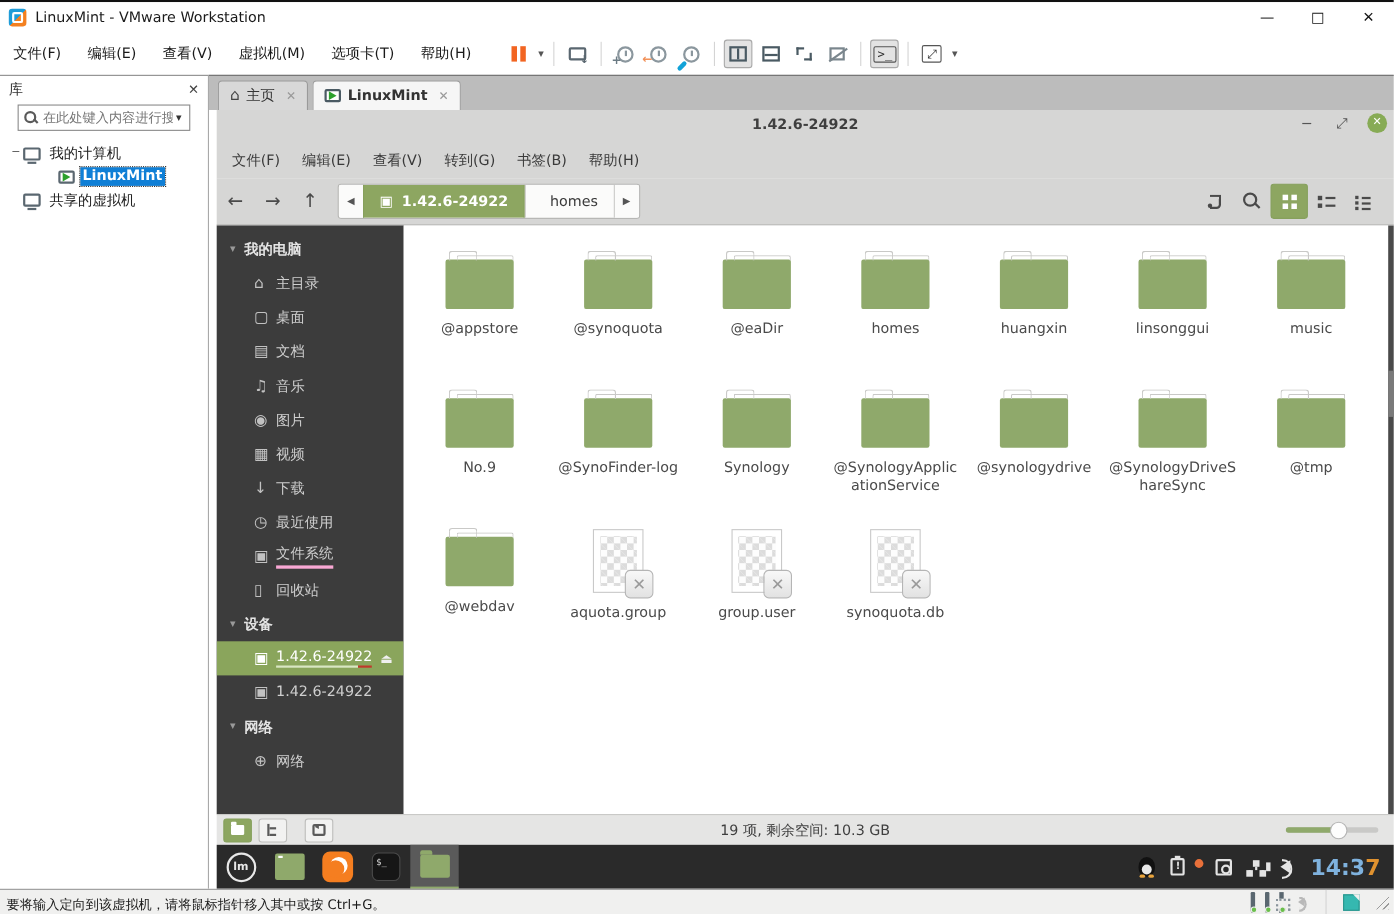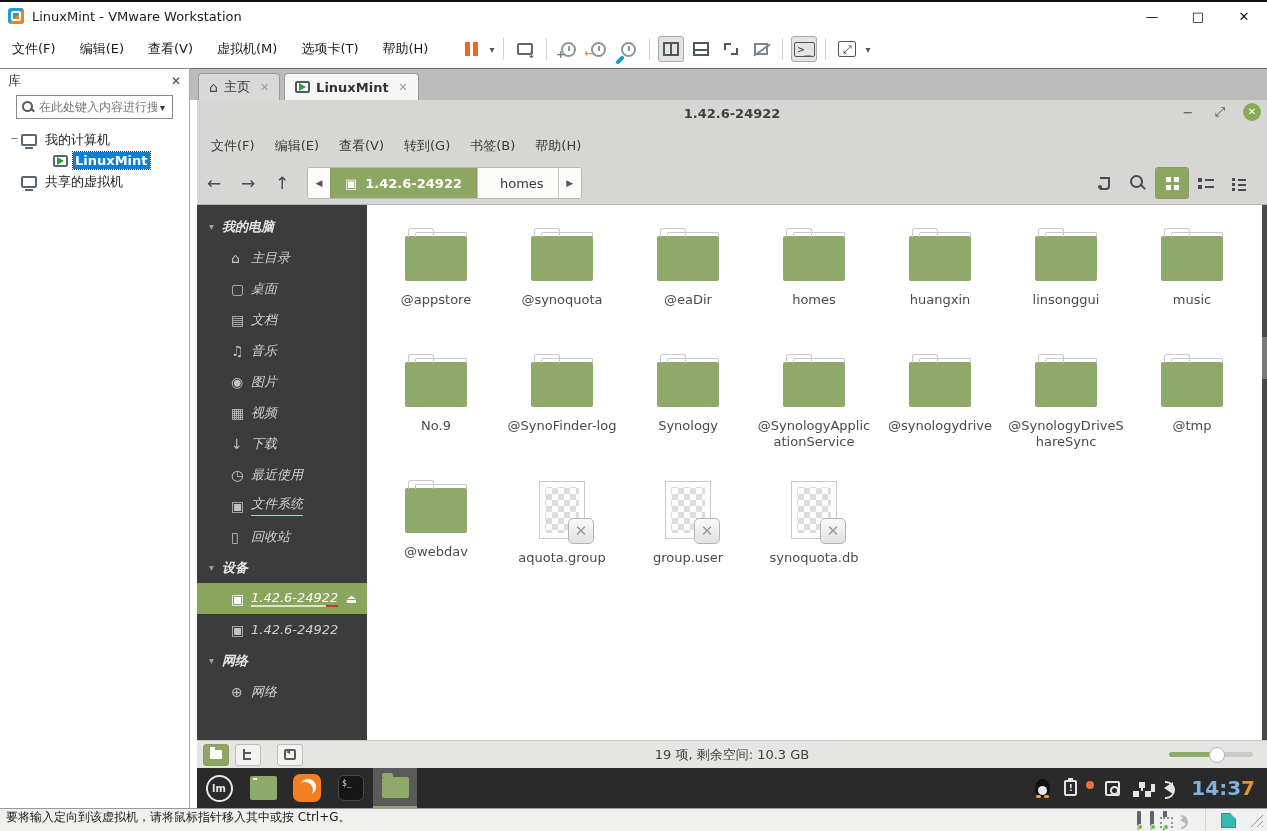--- a/index.html
+++ b/index.html
@@ -109,27 +109,27 @@
   .i-list::before { content:""; position:absolute; left:0; top:1px; width:4px; height:4px; background:#4a4a4a; box-shadow:0 7px 0 #4a4a4a; }
   .i-list::after { content:""; position:absolute; left:7px; top:2px; width:9px; height:2px; background:#4a4a4a; box-shadow:0 7px 0 #4a4a4a; }
   .i-compact { width:16px; height:13px; position:relative; }
   .i-compact::before { content:""; position:absolute; left:0; top:1px; width:3px; height:3px; background:#4a4a4a; box-shadow:0 5px 0 #4a4a4a,0 10px 0 #4a4a4a; }
   .i-compact::after { content:""; position:absolute; left:6px; top:2px; width:8px; height:2px; background:#4a4a4a; box-shadow:0 5px 0 #4a4a4a,0 10px 0 #4a4a4a; }
 
   #nemo-body { left:0; top:105px; width:1070px; height:535px; position:absolute; display:flex; }
   #nemo-sidebar { width:170px; height:535px; background:#3c3c3c; overflow:hidden; flex:none; padding-top:6px;}
   .sb-row { display:flex; align-items:center; height:31px; padding-left:34px; color:#cfcfcf; }
   .sb-row .sb-glyph { width:20px; font-size:14px; color:#c2c2c2; flex:none; }
-  .sb-row .sb-label { white-space:nowrap;font-style:italic; }
+  .sb-row .sb-label { white-space:nowrap; }
   .sb-row.header { padding-left:12px; color:#e4e4e4; font-weight:bold; }
   .sb-row.header::before { content:"▾"; color:#9a9a9a; font-size:10px; margin-right:8px; font-weight:normal;}
   .sb-row.selected { background:#8aa55c; color:#fff; }
   .sb-row.selected .sb-glyph { color:#fff; }
   .sb-row.selected .sb-label { background:linear-gradient(90deg,#d9e6c3 0 86%,#c0392b 86% 100%) bottom/100% 2px no-repeat; padding-bottom:2px;}
-  .sb-row.fsline .sb-label { border-bottom:1px solid #f9a8d4; padding-bottom:2px; }
+  .sb-row.fsline .sb-label { border-bottom:3px solid #f9a8d4; padding-bottom:2px; }
   .sb-eject { margin-left:auto; margin-right:10px; color:#f0f0f0; font-size:12px; }
 
   #filepane { flex:1; background:#fff; position:relative; }
   #filegrid { display:grid; grid-template-columns:repeat(7,126px); grid-auto-rows:126px; padding:14px 0 0 6px; }
   .cell { display:flex; flex-direction:column; align-items:center; padding-top:8px; }
   .icon-folder { width:62px; height:45px; background:#8fa96b; border-radius:2px; position:relative; margin-top:9px; }
   .icon-folder::before { content:""; position:absolute; left:3px; top:-8px; width:24px; height:8px; border:1px solid #c9c9c7; border-bottom:none; border-radius:3px 3px 0 0; }
   .icon-folder::after { content:""; position:absolute; left:10px; top:-4px; width:50px; height:4px; border:1px solid #c9c9c7; border-bottom:none; border-radius:2px 2px 0 0; }
   .icon-file { width:46px; height:58px; border:1px solid #c9c9c9; background:
       linear-gradient(45deg,#dcdcdc 25%,transparent 25%,transparent 75%,#dcdcdc 75%),
@@ -185,21 +185,21 @@
   .i-net { width:6px; height:6px; background:#e4e4e4; position:relative; margin:0 5px; top:-3px;}
   .i-net::after { content:""; position:absolute; left:-6px; top:9px; width:6px; height:6px; background:#e4e4e4; box-shadow:12px 0 0 #e4e4e4; }
   .i-net::before { content:""; position:absolute; left:2px; top:6px; width:2px; height:3px; background:#e4e4e4; box-shadow:-6px 3px 0 #e4e4e4,6px 3px 0 #e4e4e4;}
   .i-vol { width:0; height:0; border-top:6px solid transparent; border-bottom:6px solid transparent; border-right:9px solid #e4e4e4; position:relative; margin-right:4px;}
   .i-vol::before { content:""; position:absolute; left:-13px; top:-4px; width:4px; height:8px; background:#e4e4e4; }
   .i-vol::after { content:""; position:absolute; left:1px; top:-7px; width:8px; height:14px; border:2px solid #e4e4e4; border-left:none; border-radius:0 10px 10px 0; }
   #clock { font-size:20px; font-weight:bold; }
   #clock .c1 { color:#7fb2de; } #clock .c2 { color:#e0922f; }
 
   
-  #vmw-statusbar { left:0; top:808px; width:1267px; height:23px; background:#f0f0ef; border-top:1px solid #9a9a9a; display:flex; align-items:flex-start; }
+  #vmw-statusbar { left:0; top:808px; width:1267px; height:23px; background:#f0f0ef; border-top:1px solid #9a9a9a; display:flex; align-items:flex-end; }
   #vmw-statusmsg { margin-left:6px; color:#1a1a1a; font-size:12px; }
   #vmw-statusicons { margin-left:auto; display:flex; align-items:center; gap:9px; margin-right:4px; }
   .s-hdd { width:17px; height:12px; border:2px solid #5a6770; border-radius:2px 2px 4px 4px; position:relative; }
   .s-dot { position:absolute; right:-2px; bottom:-2px; width:6px; height:6px; background:#6abf4b; border-radius:50%; border:1px solid #f0f0ef;}
   .s-net { width:12px; height:9px; border:2px solid #5a6770; position:relative; }
   .s-net::before { content:""; position:absolute; left:-5px; top:4px; width:9px; height:7px; border:2px dotted #8a959c; background:#f0f0ef;}
   .s-vol { width:0; height:0; border-top:4px solid transparent; border-bottom:4px solid transparent; border-right:6px solid #b9b9b9; position:relative; margin:0 4px;}
   .s-vol::after { content:""; position:absolute; left:1px; top:-5px; width:5px; height:10px; border:2px solid #b9b9b9; border-left:none; border-radius:0 8px 8px 0;}
   .s-note { width:15px; height:15px; background:#35b8b0; position:relative; border:1px solid #2a948d;}
   .s-note::after { content:""; position:absolute; right:-1px; top:-1px; border-left:6px solid transparent; border-top:6px solid #f0f0ef; }

